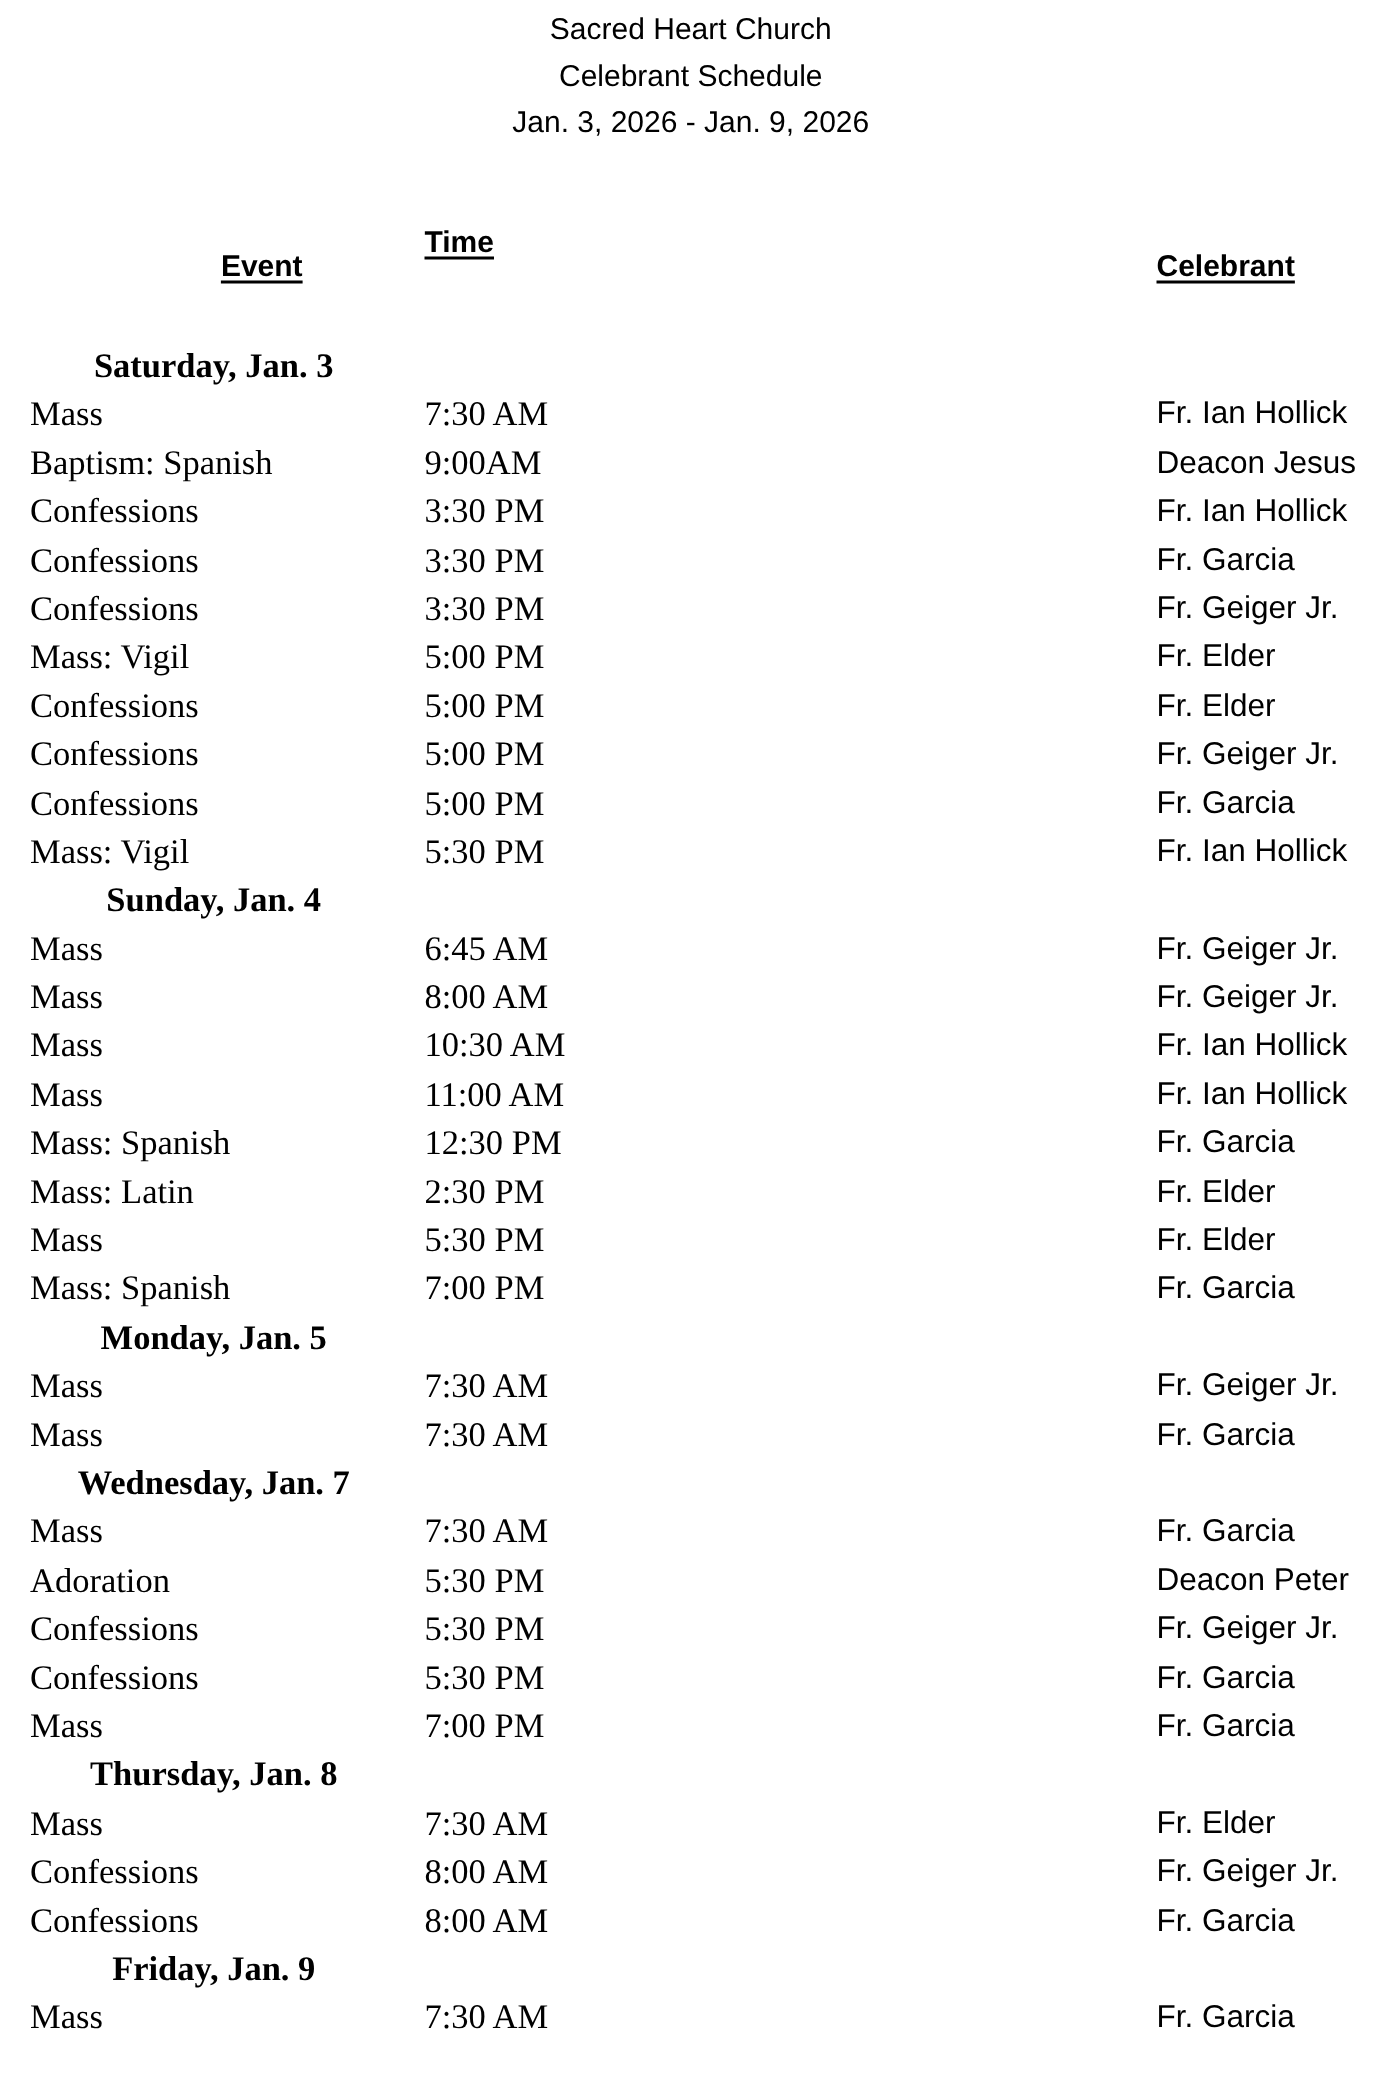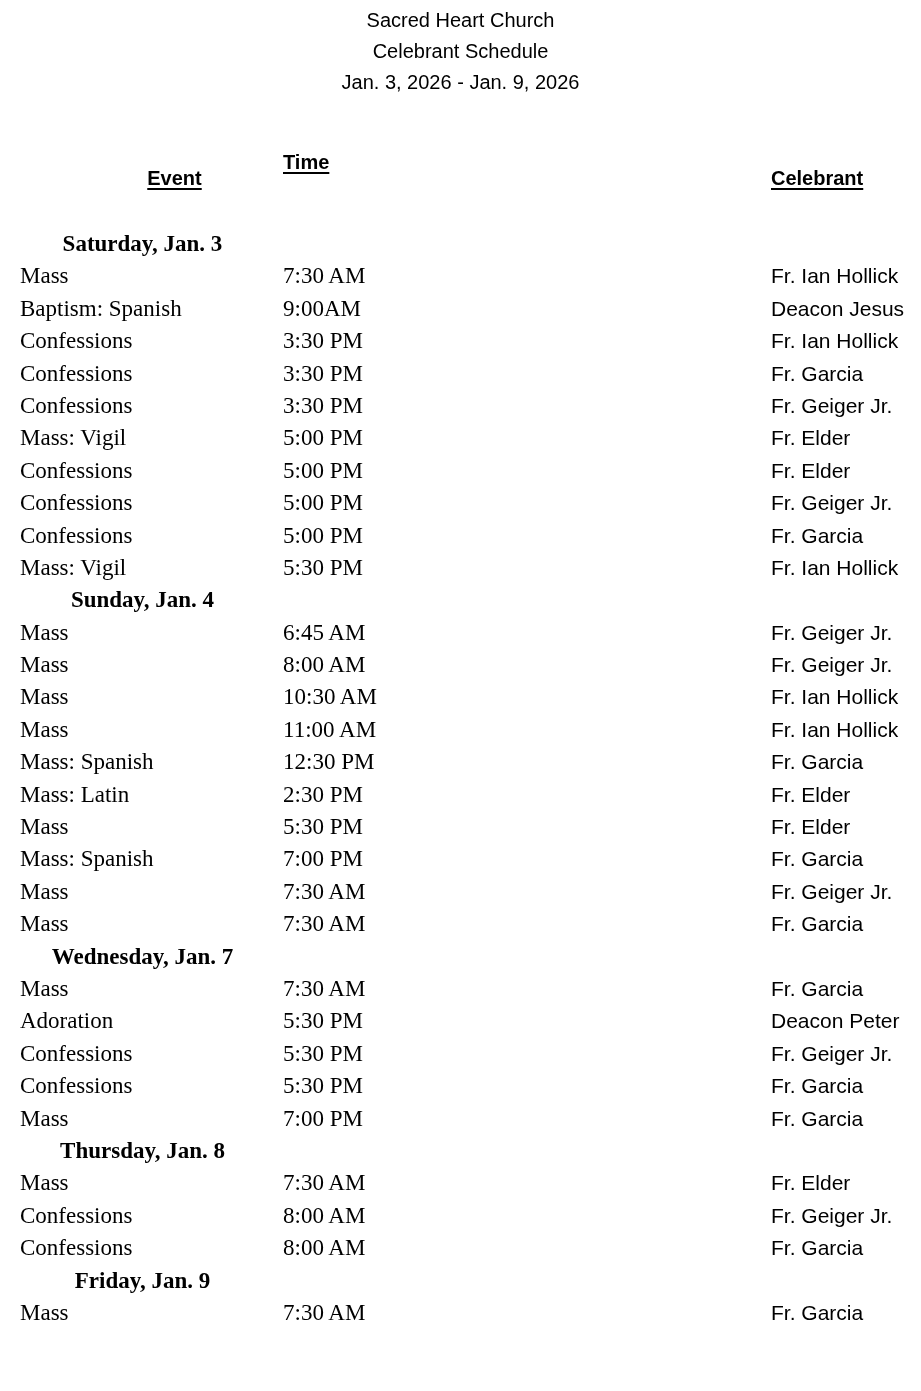--- a/index.html
+++ b/index.html
@@ -211,20 +211,23 @@
     <div class="row">
       <span class="cell-event">Mass</span>
       <span class="cell-time">5:30 PM</span>
       <span class="cell-celebrant">Fr. Elder</span>
     </div>
     <div class="row">
       <span class="cell-event">Mass: Spanish</span>
       <span class="cell-time">7:00 PM</span>
       <span class="cell-celebrant">Fr. Garcia</span>
     </div>
+    <div class="row day-row">
+      <span class="day-label">Monday, Jan. 5</span>
+    </div>
     <div class="row">
       <span class="cell-event">Mass</span>
       <span class="cell-time">7:30 AM</span>
       <span class="cell-celebrant">Fr. Geiger Jr.</span>
     </div>
     <div class="row">
       <span class="cell-event">Mass</span>
       <span class="cell-time">7:30 AM</span>
       <span class="cell-celebrant">Fr. Garcia</span>
     </div>

